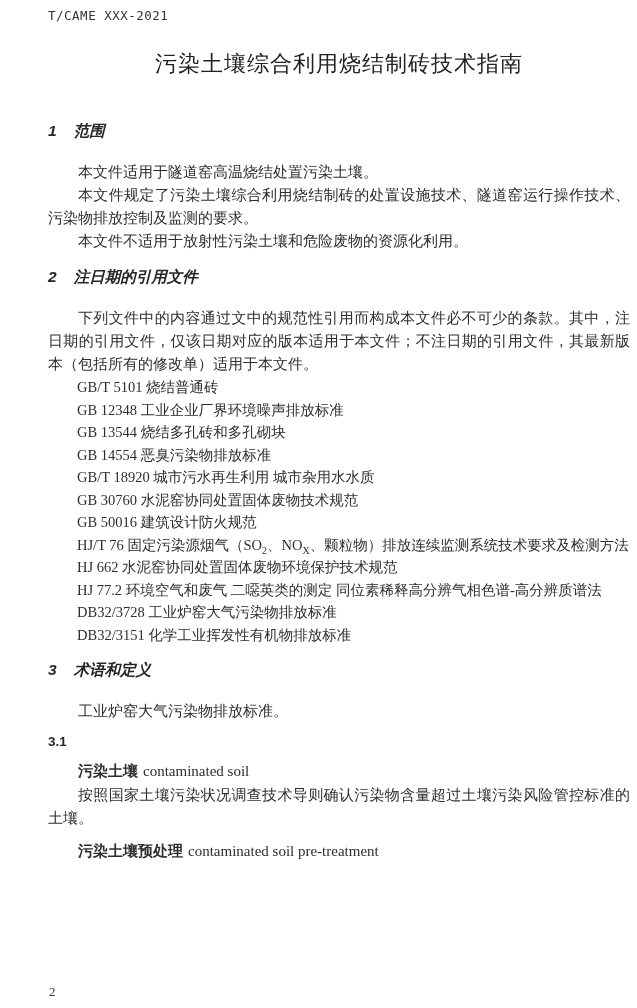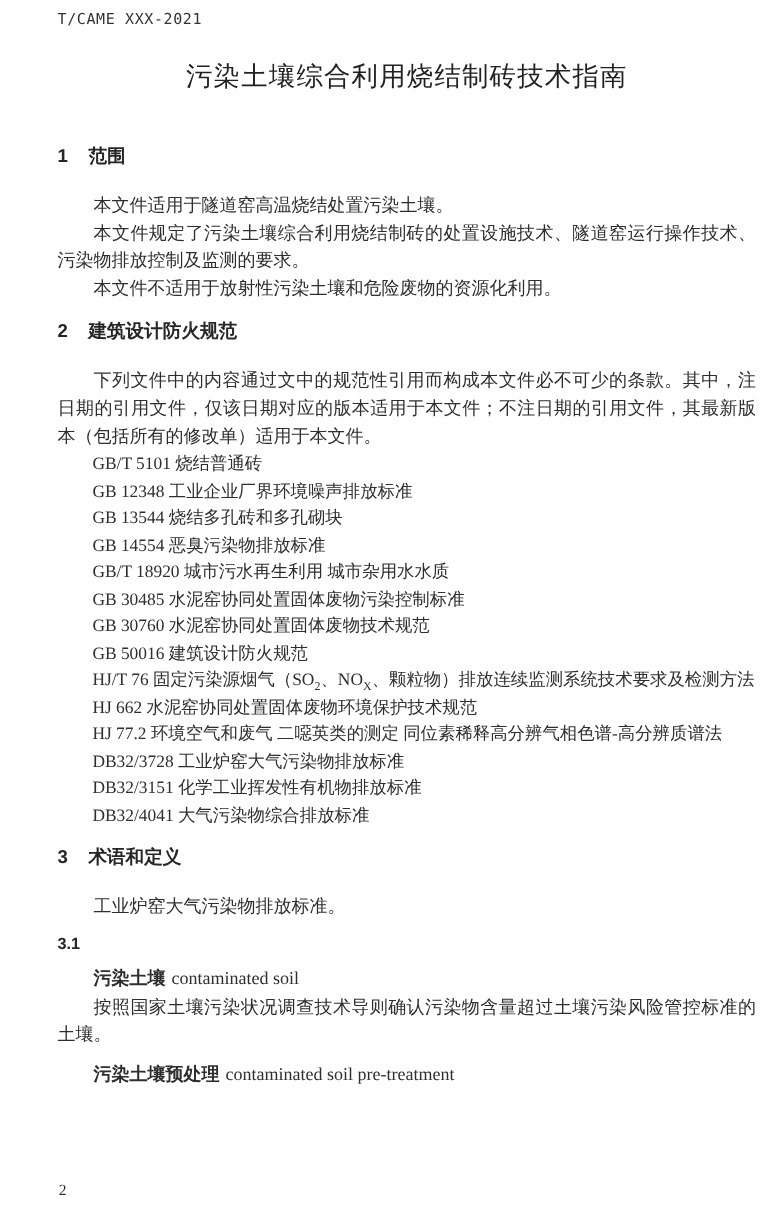--- a/index.html
+++ b/index.html
@@ -35,20 +35,21 @@
     margin: 26px 0 0 0;
     letter-spacing: 1px;
   }
   .sec-h {
     font-family: "Liberation Sans", "DejaVu Sans", sans-serif;
     font-weight: bold;
     font-size: 15.5px;
     color: #262626;
     margin: 14px 0 20px 0;
     line-height: 20px;
+    font-style: italic;
   }
   .sec-h-first {
     margin-top: 42px;
   }
   .sec-no {
     display: inline-block;
     margin-right: 1.1em;
   }
   .bp {
     margin: 0;
@@ -114,37 +115,35 @@
     <h2 class="sec-h sec-h-first">
       <span class="sec-no">1</span><span>范围</span>
     </h2>
     <p class="bp">本文件适用于隧道窑高温烧结处置污染土壤。</p>
     <p class="bp">本文件规定了污染土壤综合利用烧结制砖的处置设施技术、隧道窑运行操作技术、污染物排放控制及监测的要求。</p>
     <p class="bp">本文件不适用于放射性污染土壤和危险废物的资源化利用。</p>
   </section>
 
   <section>
     <h2 class="sec-h">
-      <span class="sec-no">2</span><span>建筑设计防火规范</span>
+      <span class="sec-no">2</span><span>注日期的引用文件</span>
     </h2>
     <p class="bp">下列文件中的内容通过文中的规范性引用而构成本文件必不可少的条款。其中，注日期的引用文件，仅该日期对应的版本适用于本文件；不注日期的引用文件，其最新版本（包括所有的修改单）适用于本文件。</p>
     <p class="ref">GB/T 5101 烧结普通砖</p>
     <p class="ref">GB 12348 工业企业厂界环境噪声排放标准</p>
     <p class="ref">GB 13544 烧结多孔砖和多孔砌块</p>
     <p class="ref">GB 14554 恶臭污染物排放标准</p>
     <p class="ref">GB/T 18920 城市污水再生利用 城市杂用水水质</p>
-    <p class="ref">GB 30485 水泥窑协同处置固体废物污染控制标准</p>
     <p class="ref">GB 30760 水泥窑协同处置固体废物技术规范</p>
     <p class="ref">GB 50016 建筑设计防火规范</p>
     <p class="ref"><span>HJ/T 76 固定污染源烟气（SO</span><sub class="sb">2</sub><span>、NO</span><sub class="sb">X</sub><span>、颗粒物）排放连续监测系统技术要求及检测方法</span></p>
     <p class="ref">HJ 662 水泥窑协同处置固体废物环境保护技术规范</p>
     <p class="ref">HJ 77.2 环境空气和废气 二噁英类的测定 同位素稀释高分辨气相色谱-高分辨质谱法</p>
     <p class="ref">DB32/3728 工业炉窑大气污染物排放标准</p>
     <p class="ref">DB32/3151 化学工业挥发性有机物排放标准</p>
-    <p class="ref">DB32/4041 大气污染物综合排放标准</p>
   </section>
 
   <section>
     <h2 class="sec-h">
       <span class="sec-no">3</span><span>术语和定义</span>
     </h2>
     <p class="bp">工业炉窑大气污染物排放标准。</p>
 
     <div class="term-no">3.1</div>
     <p class="term-line"><span class="term-zh">污染土壤</span><span class="term-en">contaminated soil</span></p>

